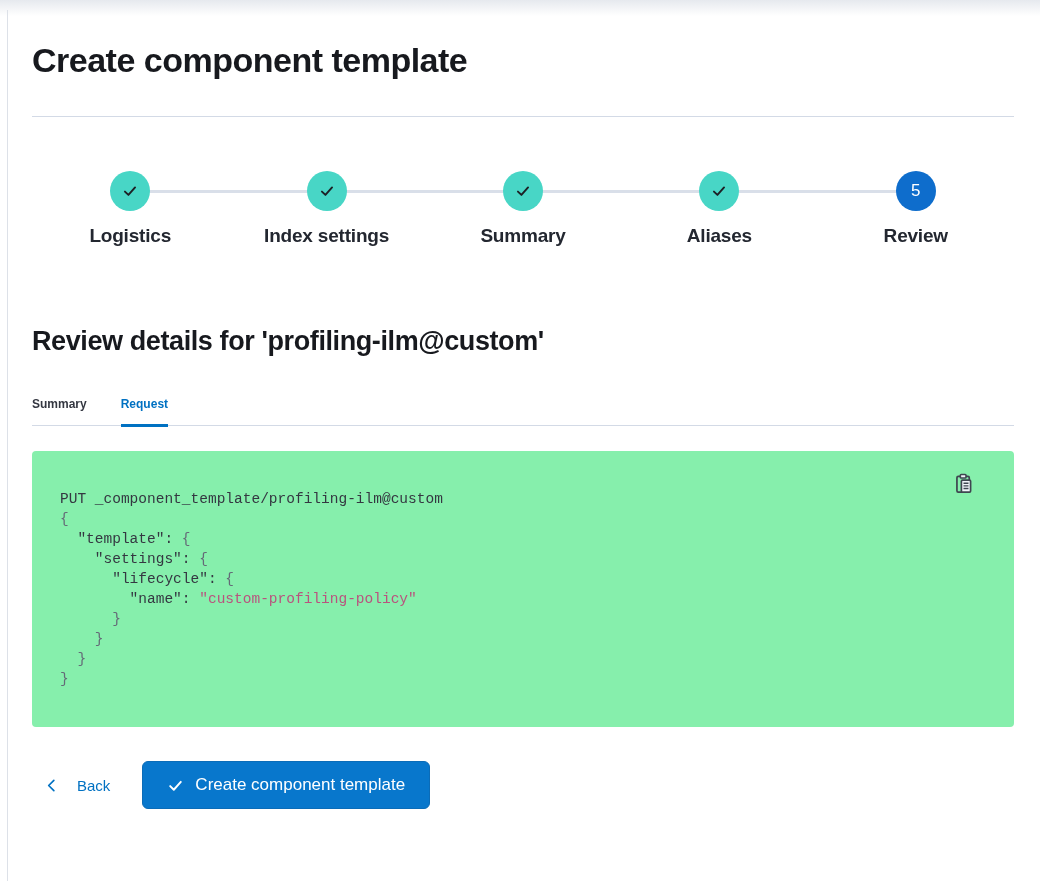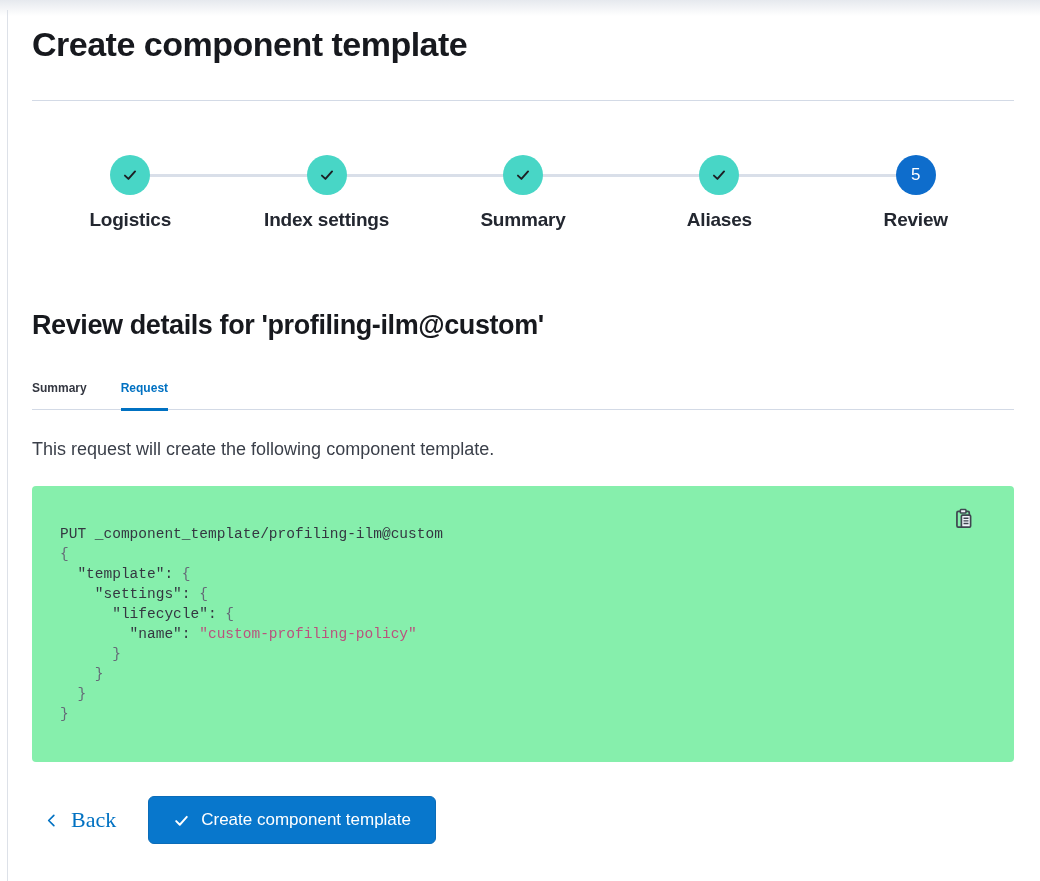--- a/index.html
+++ b/index.html
@@ -15,21 +15,21 @@
   }
   .page-top-shade {
     position: absolute; top: 0; left: 0; right: 0; height: 16px;
     background: linear-gradient(#e6e9ee, rgba(255,255,255,0));
     pointer-events: none;
   }
   .page-left-line {
     position: absolute; left: 7px; top: 10px; bottom: 0; width: 1px;
     background: #dde1e8; pointer-events: none;
   }
-  .content { padding: 14px 26px 0 32px; position: relative; }
+  .content { padding: 30px 26px 0 32px; position: relative; }
 
   
   .page-title {
     margin: 8px 0 0 0;
     font-size: 34px; line-height: 44px; font-weight: 700;
     letter-spacing: -0.5px; color: #17191e;
   }
   .title-divider {
     border: 0; border-top: 1px solid #d3dae6; margin: 34px 0 0 0;
   }
@@ -97,24 +97,23 @@
   .tok-string { color: #b9537e; }
   .copy-btn {
     position: absolute; top: 20px; right: 38px;
     background: transparent; border: 0; padding: 2px; cursor: pointer;
     line-height: 0;
   }
 
   
   .footer { display: flex; align-items: center; margin-top: 34px; height: 48px; }
   .back-link {
-    display: inline-flex; align-items: center; gap: 12px;
-    color: #0071c2; font-size: 22px; cursor: pointer; text-decoration: none;
+    display: inline-flex; align-items: center; gap: 18px;
+    color: #0071c2; font-size: 15px; cursor: pointer; text-decoration: none;
     padding: 0 6px 0 12px;
-    font-family: Liberation Serif, serif;
   }
   .create-btn {
     margin-left: 26px;
     display: inline-flex; align-items: center; gap: 11px;
     height: 48px; padding: 0 24px;
     background: #0877cc; border: 1px solid #0b6cb8; border-radius: 6px;
     color: #ffffff; font-size: 17px; font-weight: 500;
     font-family: "Liberation Sans", sans-serif;
     cursor: pointer;
   }
@@ -183,21 +182,20 @@
     </div>
   </div>
 
   <h2 class="review-heading">Review details for 'profiling-ilm@custom'</h2>
 
   <div class="tabs">
     <div class="tab">Summary</div>
     <div class="tab active">Request</div>
   </div>
 
-  <p class="tab-description">This request will create the following component template.</p>
 
   <div class="code-panel">
     <button class="copy-btn" title="Copy to clipboard">
       <span class="icon">
         <svg width="21" height="21" viewBox="0 0 16 16">
           <rect x="3" y="2.6" width="9.4" height="12" rx="1" fill="none" stroke="#3f4550" stroke-width="1.3"></rect>
           <rect x="5.6" y="1.2" width="4.3" height="2.6" rx="0.6" fill="#f1f4fa" stroke="#3f4550" stroke-width="1.2"></rect>
           <rect x="6.4" y="5.4" width="7" height="9.2" rx="0.8" fill="#f1f4fa" stroke="#3f4550" stroke-width="1.3"></rect>
           <path d="M8 7.8h3.8 M8 9.8h3.8 M8 11.8h3.8" stroke="#3f4550" stroke-width="1.1"></path>
         </svg>

